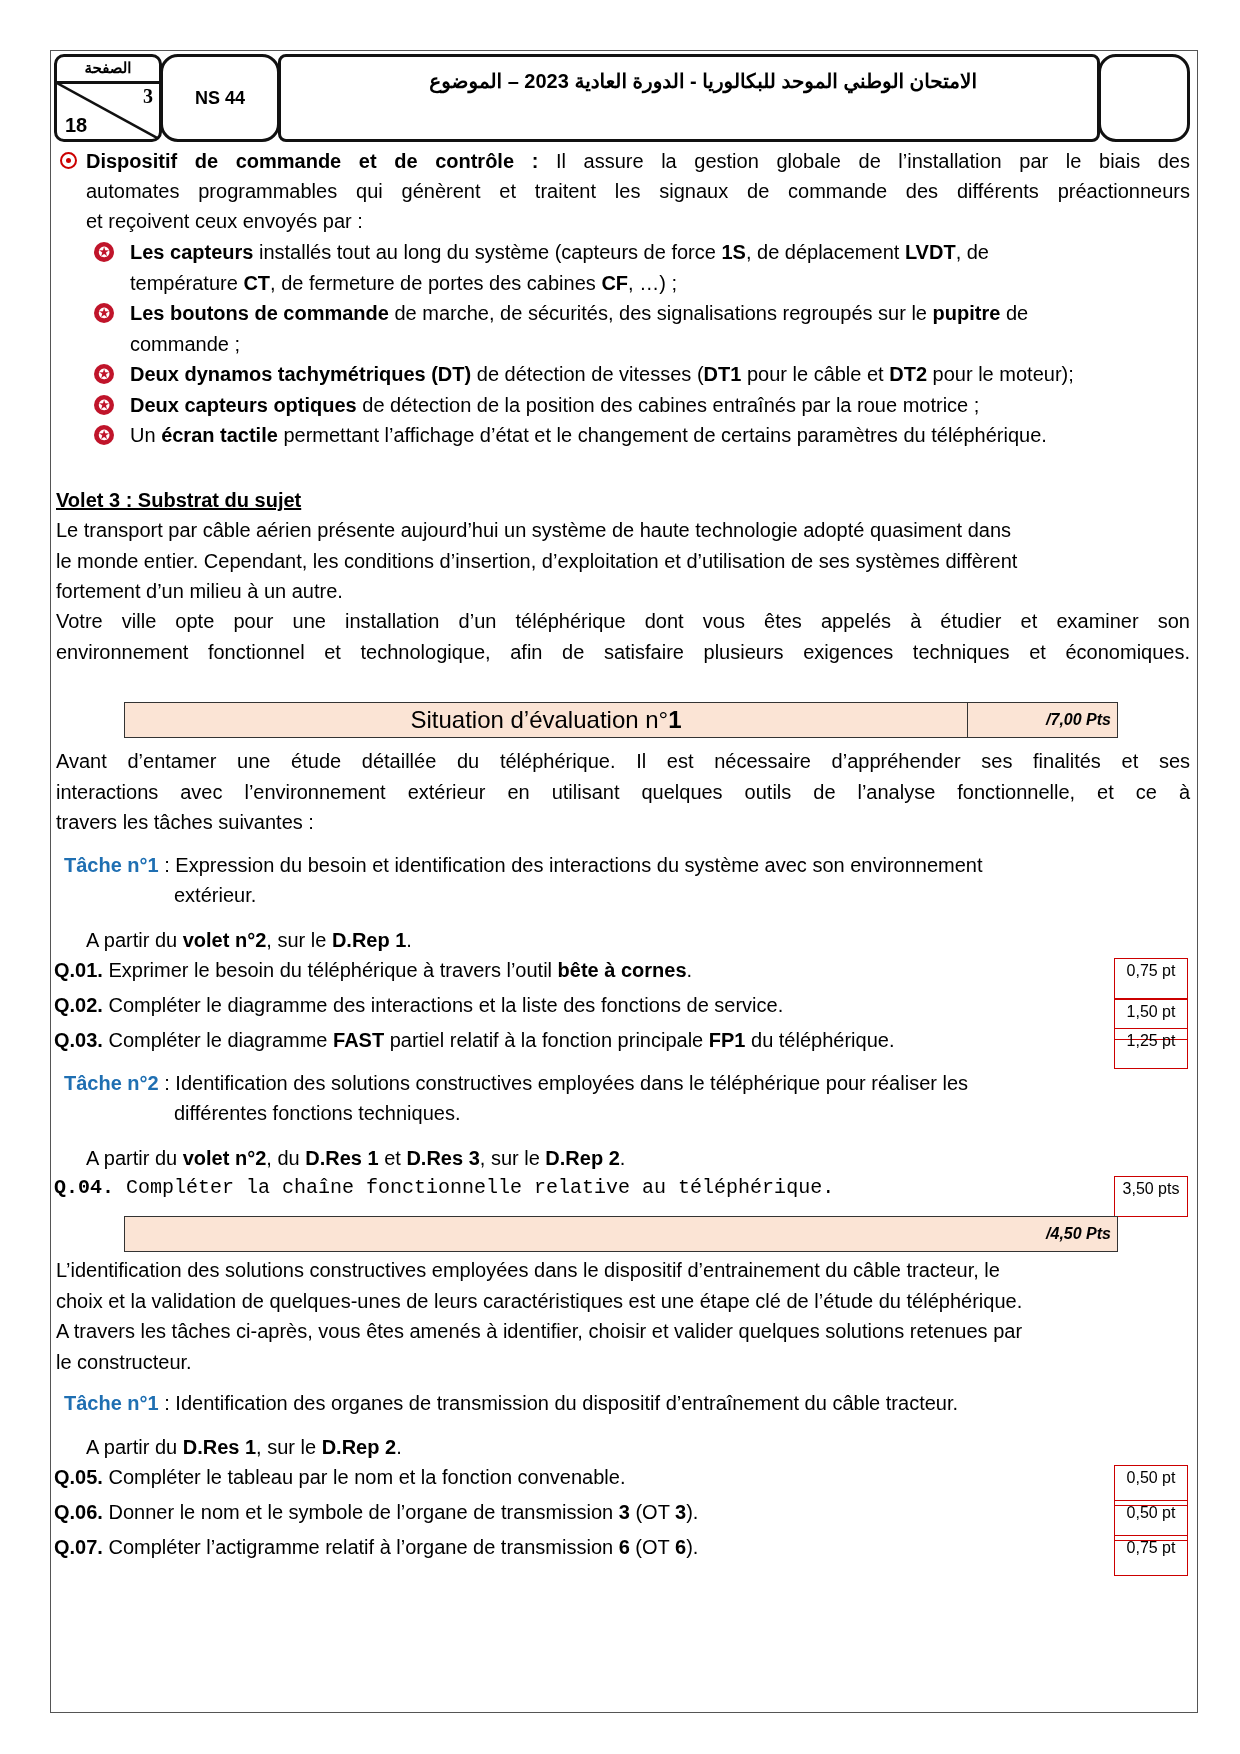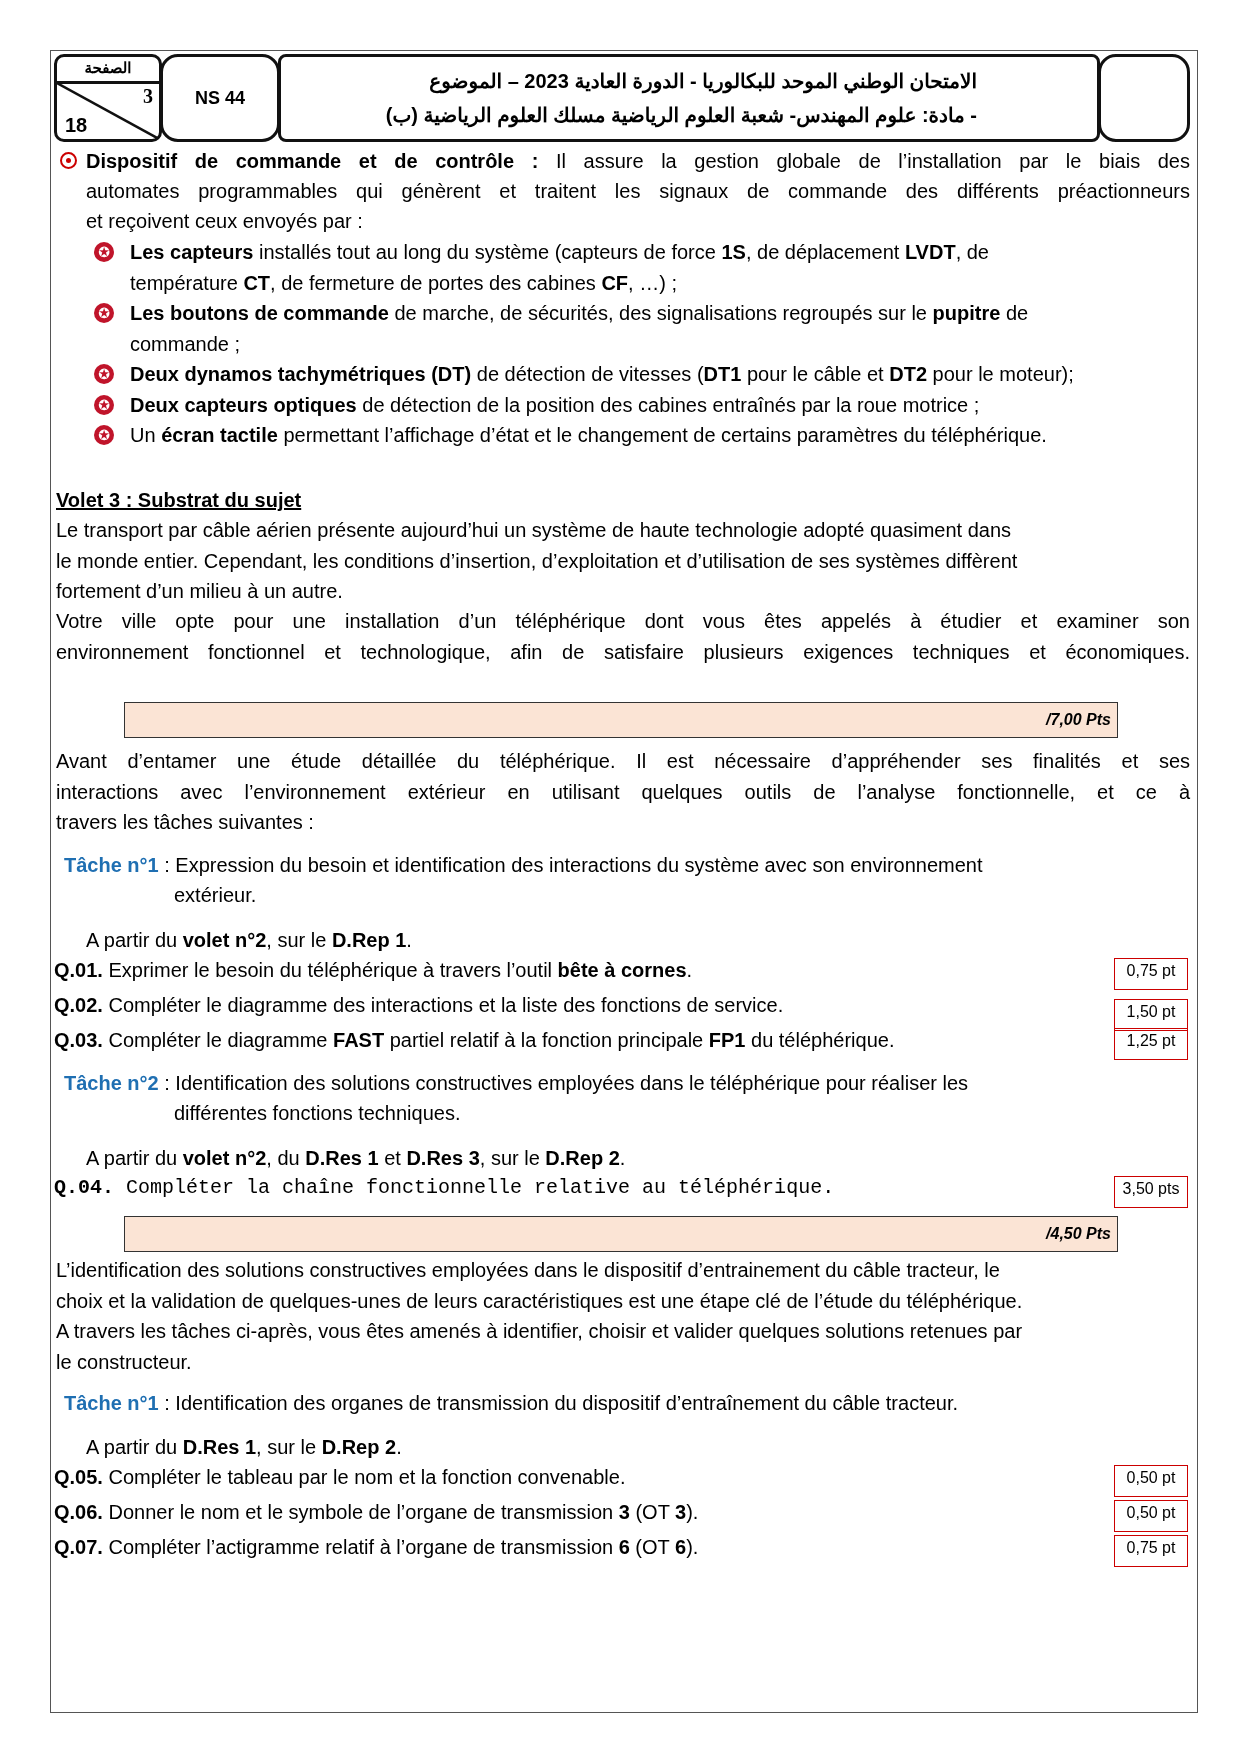--- a/index.html
+++ b/index.html
@@ -32,42 +32,41 @@
   .bullet-target::after { content:""; position:absolute; left:4px; top:4px; width:5px; height:5px; background:#c00; border-radius:50%; }
   .star-icon { position:absolute; width:20px; height:20px; border-radius:50%; background:#c0142a; color:#fff;
                font-size:14px; line-height:20px; text-align:center; }
   .underline { text-decoration:underline; font-weight:bold; }
 
   .sit-box { position:absolute; left:124px; width:994px; height:36px; background:#fbe4d5; border:1.5px solid #333; box-sizing:border-box; }
   .sit-box .sit-title { position:absolute; left:0; width:842px; top:0; height:100%; text-align:center; font-size:24px; line-height:34px; border-right:1.5px solid #333; }
   .sit-box .sit-pts { position:absolute; right:6px; top:0; height:100%; font-size:16px; font-weight:bold; font-style:italic; line-height:34px; }
 
   .task-label { color:#1f6fb2; font-weight:bold;margin-top:38px; }
-  .pts-box { position:absolute; left:1114px; width:74px; height:32px; border:1.5px solid #c00; box-sizing:border-box;
+  .pts-box { position:absolute; left:1114px; width:74px; height:41px; border:1.5px solid #c00; box-sizing:border-box;
              font-size:16px; line-height:24px; text-align:center; font-family:"Liberation Sans", sans-serif; }
 </style>
 </head>
 <body>
 
 <div class="page-frame"></div>
 
 <div class="hdr hdr-page">
   <div class="lbl">الصفحة</div>
   <svg class="diag" viewBox="0 0 102 58" preserveAspectRatio="none" style="width:100%;height:58px;">
     <line x1="0" y1="2" x2="102" y2="58" stroke="#111" stroke-width="2.5"></line>
   </svg>
   <span class="num-cur">3</span>
   <span class="num-tot">18</span>
 </div>
 <div class="hdr hdr-code">
   <span>NS 44</span>
 </div>
 <div class="hdr hdr-title">
   <div class="l1">الامتحان الوطني الموحد للبكالوريا - الدورة العادية 2023 – الموضوع</div>
-  <div class="l2">- مادة: علوم المهندس- شعبة العلوم الرياضية مسلك العلوم الرياضية (ب)</div>
 </div>
 <div class="hdr hdr-blank"></div>
 
 <span class="bullet-target" style="left:60px;top:152px;"></span>
 <div class="txt just" style="left:86px;top:146px;width:1104px;">
   <b>Dispositif de commande et de contrôle :</b>
   <span>Il assure la gestion globale de l’installation par le biais des</span>
 </div>
 <div class="txt just" style="left:86px;top:176px;width:1104px;">automates programmables qui génèrent et traitent les signaux de commande des différents préactionneurs</div>
 <div class="txt" style="left:86px;top:206px;">et reçoivent ceux envoyés par :</div>
@@ -92,20 +91,23 @@
     <div class="txt" style="left: 56px; top: 515px;">Le transport par câble aérien présente aujourd’hui un système de haute technologie adopté quasiment dans</div>
     <div class="txt" style="left: 56px; top: 545.5px;">le monde entier. Cependant, les conditions d’insertion, d’exploitation et d’utilisation de ses systèmes diffèrent</div>
     <div class="txt" style="left: 56px; top: 576px;">fortement d’un milieu à un autre.</div>
   </div>
 <div id="volet3-p2">
     <div class="txt just" style="left: 56px; top: 606px; width: 1134px;">Votre ville opte pour une installation d’un téléphérique dont vous êtes appelés à étudier et examiner son</div>
     <div class="txt just" style="left: 56px; top: 636.5px; width: 1134px;">environnement fonctionnel et technologique, afin de satisfaire plusieurs exigences techniques et économiques.</div>
   </div>
 
 <div class="sit-box" style="top:702px;">
+  <div class="sit-title">
+    <span>Situation d’évaluation n°</span><b>1</b>
+  </div>
   <div class="sit-pts">/7,00 Pts</div>
 </div>
 <div id="sit1-intro">
     <div class="txt just" style="left: 56px; top: 746px; width: 1134px;">Avant d’entamer une étude détaillée du téléphérique. Il est nécessaire d’appréhender ses finalités et ses</div>
     <div class="txt just" style="left: 56px; top: 776.5px; width: 1134px;">interactions avec l’environnement extérieur en utilisant quelques outils de l’analyse fonctionnelle, et ce à</div>
     <div class="txt" style="left: 56px; top: 807px;">travers les tâches suivantes :</div>
   </div>
 
 <div class="txt" style="left:64px;top:850px;">
   <span class="task-label">Tâche n°1</span><span> : Expression du besoin et identification des interactions du système avec son environnement</span>

